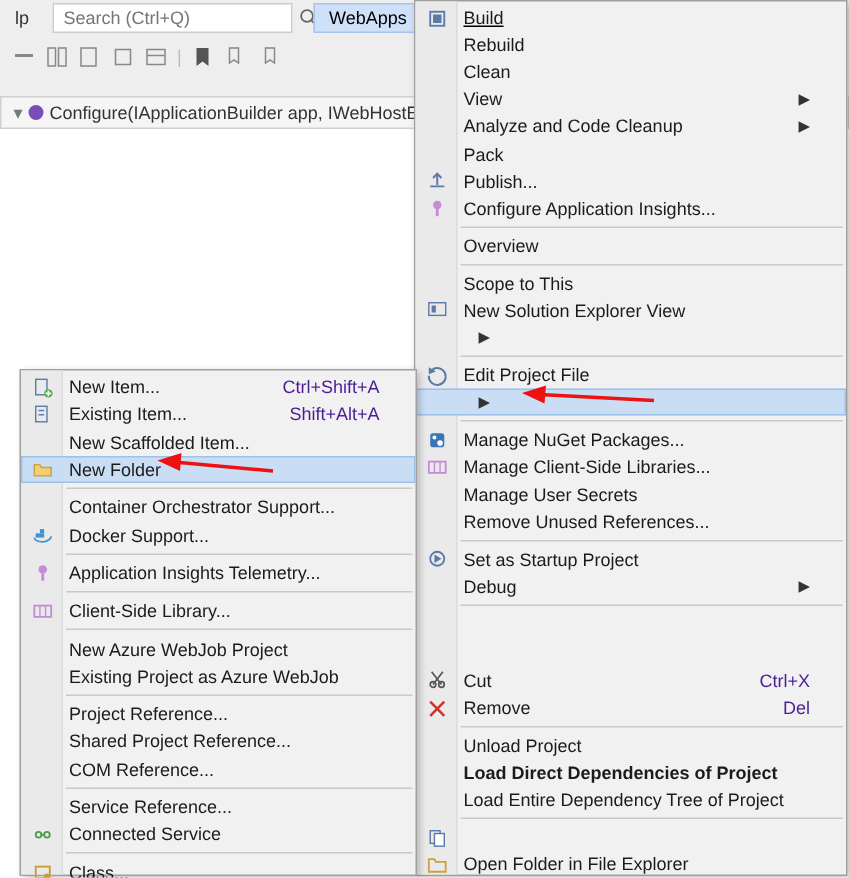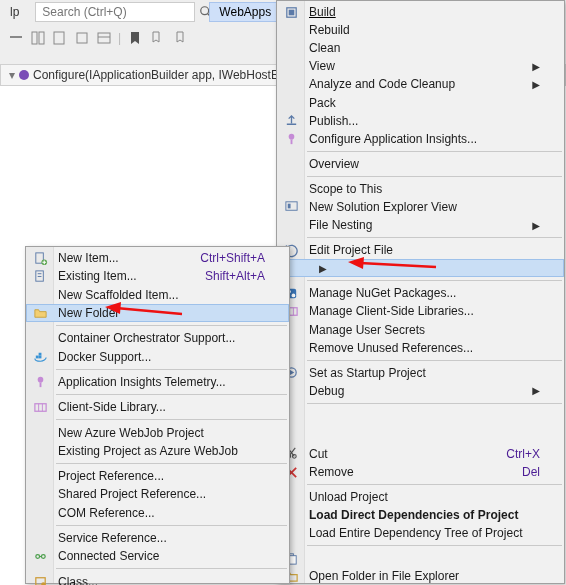--- a/index.html
+++ b/index.html
@@ -176,21 +176,20 @@
         <span class="ic">
           <svg width="15" height="15" viewBox="0 0 16 16">
             <rect x="2" y="3" width="12" height="9" fill="none" stroke="#5b7aa8"></rect>
             <rect x="4" y="5" width="3" height="5" fill="#5b7aa8"></rect>
           </svg>
         </span>
         <span class="lbl">New Solution Explorer View</span>
       </div>
       <div class="mi" style="height: 18.1px; position: relative;">
         <span class="ic"></span>
-        <span class="lbl">File Nesting</span>
         <span class="arrow">▶</span>
       </div>
       <div class="sep"></div>
       <div class="mi" style="height: 18.1px; position: relative;">
         <span class="ic">
           <svg width="15" height="15" viewBox="0 0 16 16">
             <path d="M2 8a6 6 0 1 0 2-4" fill="none" stroke="#5b7aa8" stroke-width="1.4"></path>
             <polygon points="2,2 2,7 7,5" fill="#5b7aa8"></polygon>
           </svg>
         </span>
@@ -302,21 +301,21 @@
           <svg width="15" height="15" viewBox="0 0 16 16">
             <rect x="2" y="3" width="12" height="10" fill="none" stroke="#555"></rect>
             <path d="M4 6l2 2-2 2M8 10h3" stroke="#555" fill="none" stroke-width="1.2"></path>
           </svg>
         </span>
         <span class="lbl">Open in Terminal</span>
       </div>
     </div>
 </div>
 
-<div class="ctx" id="sub-ctx" style="left:25px; top:246px; width:265px; height:338px;">
+<div class="ctx" id="sub-ctx" style="left:13px; top:246px; width:265px; height:338px;">
   <div class="iconcol"></div>
   <div class="items" id="sub-items">
       <div class="mi" style="height: 18.3px; position: relative;">
         <span class="ic">
           <svg width="15" height="15" viewBox="0 0 16 16">
             <rect x="3" y="2" width="8" height="11" fill="none" stroke="#5b7aa8"></rect>
             <circle cx="12" cy="12" r="3" fill="#5ca54f"></circle>
             <path d="M12 10v4M10 12h4" stroke="#fff" stroke-width="1.2"></path>
           </svg>
         </span>

